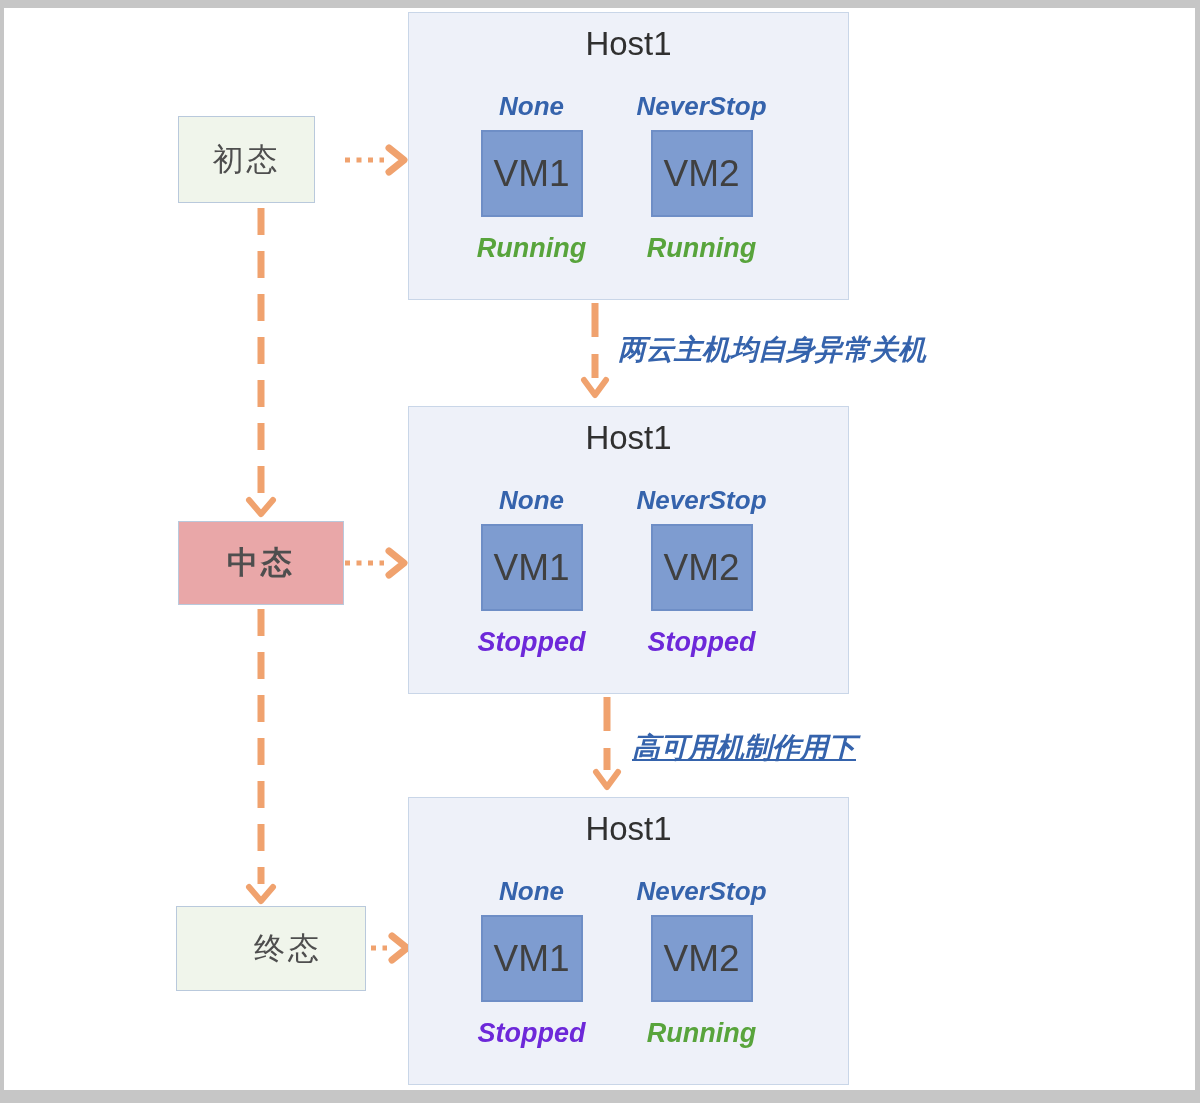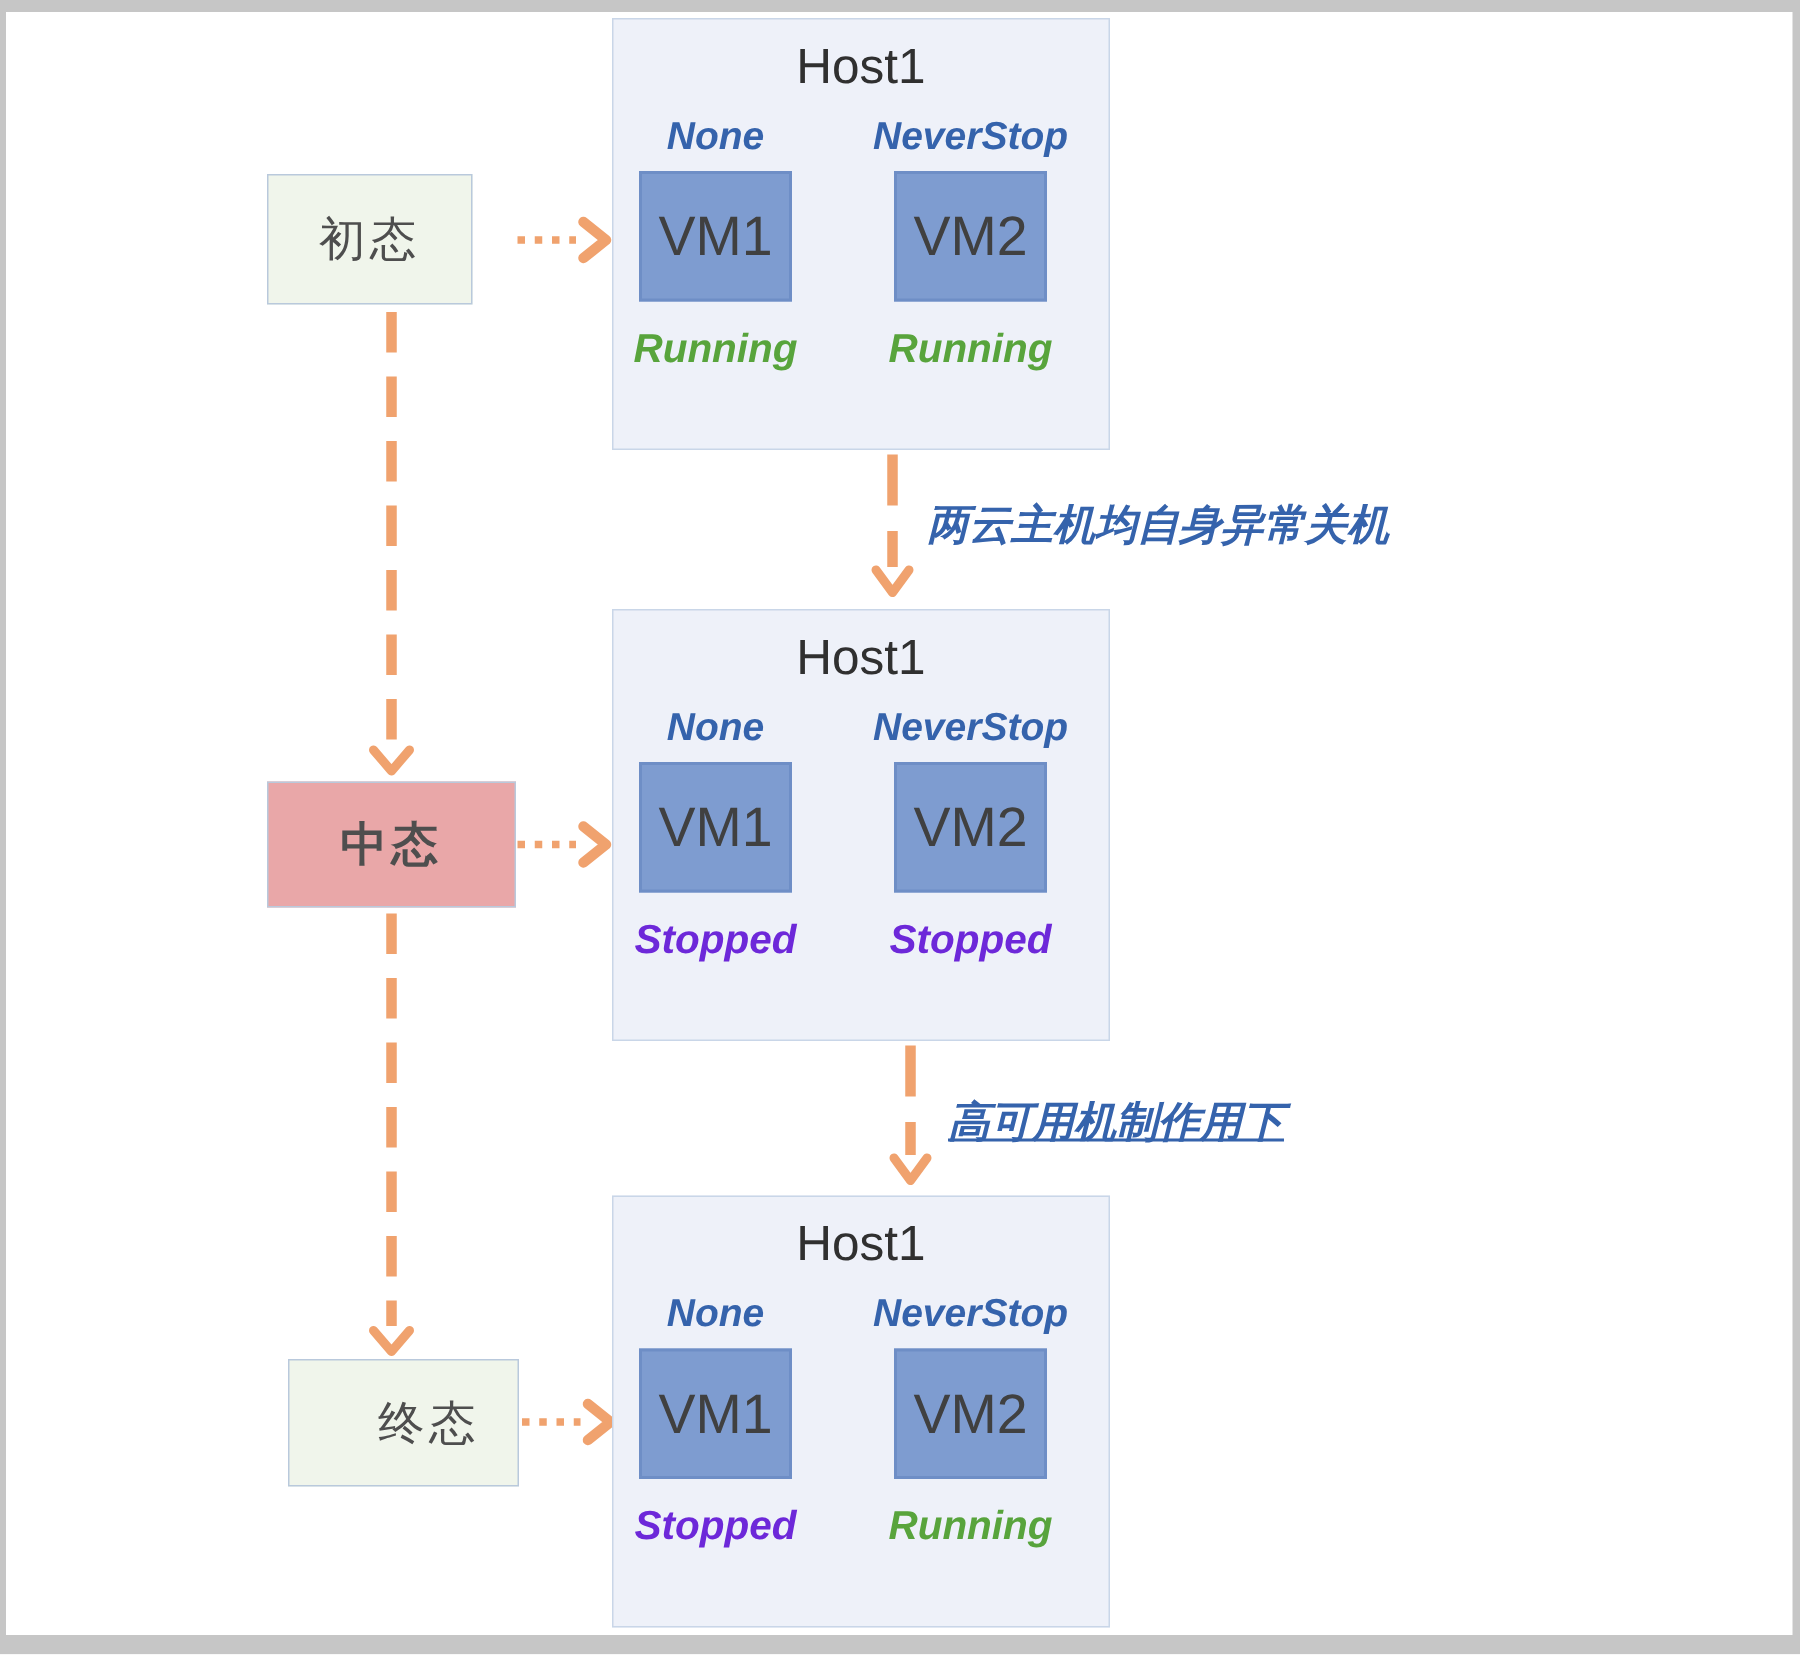--- a/index.html
+++ b/index.html
@@ -39,39 +39,39 @@
     border: 1px solid #b9c9dc;
     font-size: 31px;
     color: #4e4e4e;
     letter-spacing: 3px;
     z-index: 2;
   }
   .state-green { background: #f0f5eb; }
   .state-pink  { background: #e9a7a8; }
   .host-box {
     position: absolute;
-    width: 332px;
+    width: 441px;
     height: 288px;
     background: #eef1f9;
     border: 1px solid #c9d6e8;
     display: flex;
     flex-direction: column;
     align-items: center;
     padding-top: 12px;
     z-index: 2;
   }
   .host-title {
     font-size: 33px;
     font-weight: 500;
     color: #303030;
   }
   .vm-row {
     display: flex;
     gap: 40px;
-    margin-top: 12px;
+    margin-top: 28px;
     transform: translateX(-12px);
     justify-content: flex-end;
   }
   .vm-col {
     display: flex;
     flex-direction: column;
     align-items: center;
     width: 130px;
   }
   .policy {
@@ -154,21 +154,21 @@
       <polyline points="596,772 607,787 618,772" stroke-width="6" stroke-linecap="round" stroke-linejoin="round"></polyline>
     </g>
   </svg>
 
   <div class="state-box state-green" style="left:178px; top:116px; width:137px; height:87px;">
     <span>初态</span>
   </div>
   <div class="state-box state-pink" style="left:178px; top:521px; width:166px; height:84px;font-weight:bold;">
     <span>中态</span>
   </div>
-  <div class="state-box state-green" style="left:192px; top:906px; width:154px; height:85px;padding-left:34px;">
+  <div class="state-box state-green" style="left:176px; top:906px; width:190px; height:85px;padding-left:34px;">
     <span>终态</span>
   </div>
 
   <div class="host-box" style="left:408px; top:12px;">
     <div class="host-title">Host1</div>
     <div class="vm-row">
       <div class="vm-col">
         <div class="policy">None</div>
         <div class="vm-box">
           <span class="vm-name">VM1</span>

